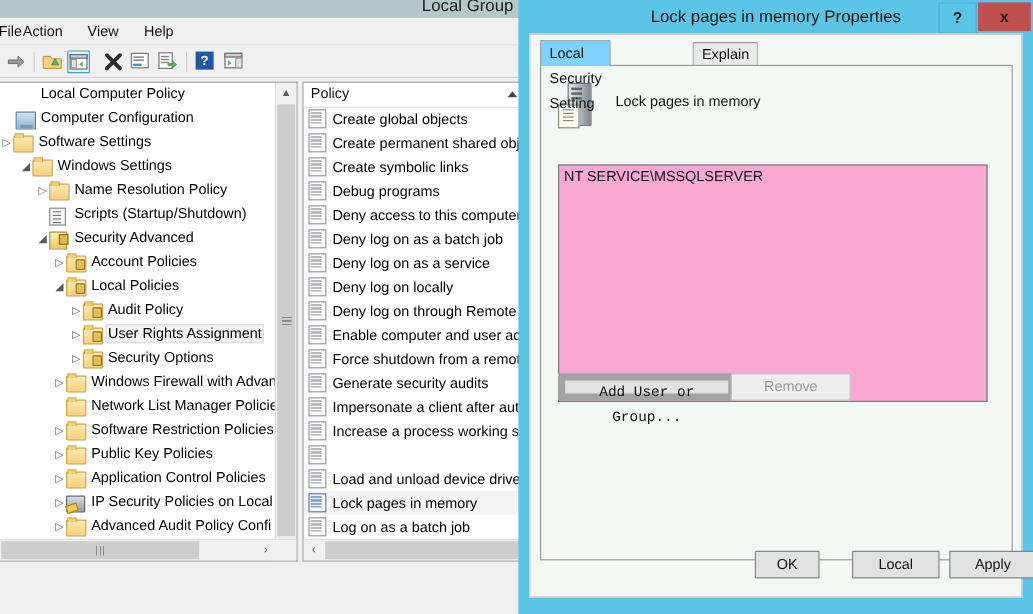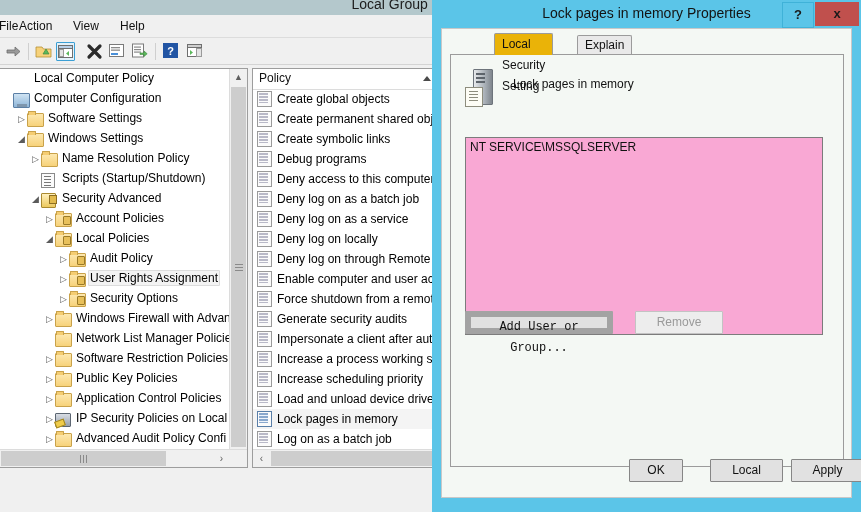--- a/index.html
+++ b/index.html
@@ -91,39 +91,39 @@
   .dlg-title{position:absolute;left:0;top:0;right:0;height:28px;}
   .dlg-title-text{position:absolute;left:0;top:5px;width:429px;text-align:center;font-size:14px;color:#131313;}
   .dlg-btn{position:absolute;top:2px;height:24px;width:30px;text-align:center;line-height:24px;font-size:13px;font-weight:bold;color:#1a1a1a;cursor:default;}
   .dlg-help{right:47px;background:#5bc5e8;border:1px solid #3fb2d8;}
   .dlg-close{right:2px;width:44px;background:#c0504d;color:#1a1a1a;}
   .dlg-body{position:absolute;left:9px;top:28px;width:411px;height:470px;background:#f4f8f4;border:1px solid #c8c8c8;box-sizing:border-box;}
 
   .tabstrip{position:absolute;left:8px;top:6px;height:20px;}
   .tab{position:absolute;top:0;height:20px;line-height:19px;padding:0 7px;font-size:12px;box-sizing:border-box;
     border:1px solid #9b9b9b;border-bottom:none;background:#e9e9e9;color:#111;border-radius:2px 2px 0 0;cursor:default;}
-  .tab.active{background:#eab308;top:-2px;height:22px;line-height:21px;z-index:3;margin-left:44px;}
+  .tab.active{background:#7dd3fc;top:-2px;height:22px;line-height:21px;z-index:3;}
   .tabpage{position:absolute;left:8px;top:25px;width:394px;height:413px;background:#f4f8f4;border:1px solid #9b9b9b;box-sizing:border-box;}
 
   .dlg-ico{position:absolute;left:14px;top:14px;width:30px;height:36px;}
   .tower{position:absolute;left:8px;top:0;width:18px;height:34px;background:linear-gradient(90deg,#e7eaec,#a9b0b7 60%,#7f868d);border:1px solid #6d747b;border-radius:1px;}
   .tower:after{content:"";position:absolute;left:2px;top:3px;width:9px;height:2px;background:#5d646b;box-shadow:0 4px 0 #5d646b,0 8px 0 #5d646b;}
   .sheet{position:absolute;left:0;top:18px;width:16px;height:18px;background:#fdfdf5;border:1px solid #8d8d7d;}
   .sheet:after{content:"";position:absolute;left:3px;top:3px;width:9px;height:1px;background:#8d8d7d;box-shadow:0 3px 0 #8d8d7d,0 6px 0 #8d8d7d,0 9px 0 #8d8d7d;}
   .dlg-policy-name{position:absolute;left:62px;top:22px;font-size:12px;color:#111;}
 
   .listbox{position:absolute;left:14px;top:82px;width:358px;height:198px;background:#f9a8d4;border:1px solid #7c7c7c;box-sizing:border-box;overflow:hidden;}
   .listbox .item{height:18px;line-height:18px;padding-left:4px;font-size:12px;color:#111;white-space:nowrap;}
 
   .btn{position:absolute;height:23px;line-height:21px;text-align:center;font-size:12px;box-sizing:border-box;
     background:#e1e1e1;border:1px solid #868686;color:#111;border-radius:1px;cursor:default;}
   .btn.primary{border:6px solid #a3a3a3;font-family:Liberation Mono, monospace;}
   .btn.disabled{color:#9a9a9a;border-color:#c3c3c3;background:#ededed;}
   .btn-add{left:14px;top:256px;width:148px;}
-  .btn-remove{left:184px;top:256px;width:88px;}
+  .btn-remove{left:158px;top:256px;width:100px;}
 
   .btn-ok{left:178px;top:404px;width:54px;}
   .btn-cancel{left:259px;top:404px;width:73px;}
   .btn-apply{left:340px;top:404px;width:73px;}
 </style>
 </head>
 <body>
 
 <div class="app">
 
@@ -195,21 +195,21 @@
         <rect x="10.5" y="6.5" width="5" height="8" fill="#e4e4e4" stroke="#9a9a9a"></rect>
         <path d="M4 8l3 2.5L4 13z" fill="#5cb85c"></path>
       </svg>
     </div>
   </div>
 
   <div class="pane tree-pane">
     <div class="tree" id="tree-root">
         <div class="tnode" style="padding-left: 2px;"><span class="arrow empty">▷</span><span class="ticon"></span><span class="lbl">Local Computer Policy</span></div>
         <div class="tnode" style="padding-left: 2px;"><span class="arrow empty">▷</span><span class="ticon" style="position: relative;"><span class="ic-computer" style="position: absolute; margin-top: 2px;"></span></span><span class="lbl">Computer Configuration</span></div>
-        <div class="tnode" style="padding-left: 16px;"><span class="arrow">▷</span><span class="ticon" style="position: relative;"><span class="ic-folder" style="position: absolute; margin-top: 2px;"></span></span><span class="lbl">Software Settings</span></div>
+        <div class="tnode" style=""><span class="arrow">▷</span><span class="ticon" style="position: relative;"><span class="ic-folder" style="position: absolute; margin-top: 2px;"></span></span><span class="lbl">Software Settings</span></div>
         <div class="tnode" style="padding-left: 16px;"><span class="arrow">◢</span><span class="ticon" style="position: relative;"><span class="ic-folder" style="position: absolute; margin-top: 2px;"></span></span><span class="lbl">Windows Settings</span></div>
         <div class="tnode" style="padding-left: 30px;"><span class="arrow">▷</span><span class="ticon" style="position: relative;"><span class="ic-folder" style="position: absolute; margin-top: 2px;"></span></span><span class="lbl">Name Resolution Policy</span></div>
         <div class="tnode" style="padding-left: 30px;"><span class="arrow empty">▷</span><span class="ticon" style="position: relative;"><span class="ic-script" style="position: absolute; margin-top: 2px;"></span></span><span class="lbl">Scripts (Startup/Shutdown)</span></div>
         <div class="tnode" style="padding-left: 30px;"><span class="arrow">◢</span><span class="ticon" style="position: relative;"><span class="ic-sec" style="position: absolute; margin-top: 2px;"></span></span><span class="lbl">Security Advanced</span></div>
         <div class="tnode" style="padding-left: 44px;"><span class="arrow">▷</span><span class="ticon" style="position: relative;"><span class="ic-lockfolder" style="position: absolute; margin-top: 2px;"></span></span><span class="lbl">Account Policies</span></div>
         <div class="tnode" style="padding-left: 44px;"><span class="arrow">◢</span><span class="ticon" style="position: relative;"><span class="ic-lockfolder" style="position: absolute; margin-top: 2px;"></span></span><span class="lbl">Local Policies</span></div>
         <div class="tnode" style="padding-left: 58px;"><span class="arrow">▷</span><span class="ticon" style="position: relative;"><span class="ic-lockfolder" style="position: absolute; margin-top: 2px;"></span></span><span class="lbl">Audit Policy</span></div>
         <div class="tnode sel" style="padding-left: 58px;"><span class="arrow">▷</span><span class="ticon" style="position: relative;"><span class="ic-lockfolder" style="position: absolute; margin-top: 2px;"></span></span><span class="lbl">User Rights Assignment</span></div>
         <div class="tnode" style="padding-left: 58px;"><span class="arrow">▷</span><span class="ticon" style="position: relative;"><span class="ic-lockfolder" style="position: absolute; margin-top: 2px;"></span></span><span class="lbl">Security Options</span></div>
         <div class="tnode" style="padding-left: 44px;"><span class="arrow">▷</span><span class="ticon" style="position: relative;"><span class="ic-folder" style="position: absolute; margin-top: 2px;"></span></span><span class="lbl">Windows Firewall with Advan</span></div>
@@ -249,21 +249,21 @@
         <div class="lrow"><span class="policy-ico"></span><span>Deny access to this computer</span></div>
         <div class="lrow"><span class="policy-ico"></span><span>Deny log on as a batch job</span></div>
         <div class="lrow"><span class="policy-ico"></span><span>Deny log on as a service</span></div>
         <div class="lrow"><span class="policy-ico"></span><span>Deny log on locally</span></div>
         <div class="lrow"><span class="policy-ico"></span><span>Deny log on through Remote</span></div>
         <div class="lrow"><span class="policy-ico"></span><span>Enable computer and user acc</span></div>
         <div class="lrow"><span class="policy-ico"></span><span>Force shutdown from a remot</span></div>
         <div class="lrow"><span class="policy-ico"></span><span>Generate security audits</span></div>
         <div class="lrow"><span class="policy-ico"></span><span>Impersonate a client after auth</span></div>
         <div class="lrow"><span class="policy-ico"></span><span>Increase a process working set</span></div>
-        <div class="lrow"><span class="policy-ico"></span><span>Increase scheduling priority</span></div>
+        <div class="lrow"><span class="policy-ico"></span></div>
         <div class="lrow"><span class="policy-ico"></span><span>Load and unload device driver</span></div>
         <div class="lrow sel"><span class="policy-ico"></span><span>Lock pages in memory</span></div>
         <div class="lrow"><span class="policy-ico"></span><span>Log on as a batch job</span></div>
         <div class="lrow"></div>
       </div>
     <div class="hscroll">
       <div class="hs-arrow" style="left:0;">‹</div>
       <div class="hs-thumb" style="left:18px;right:1px;"></div>
     </div>
   </div>

